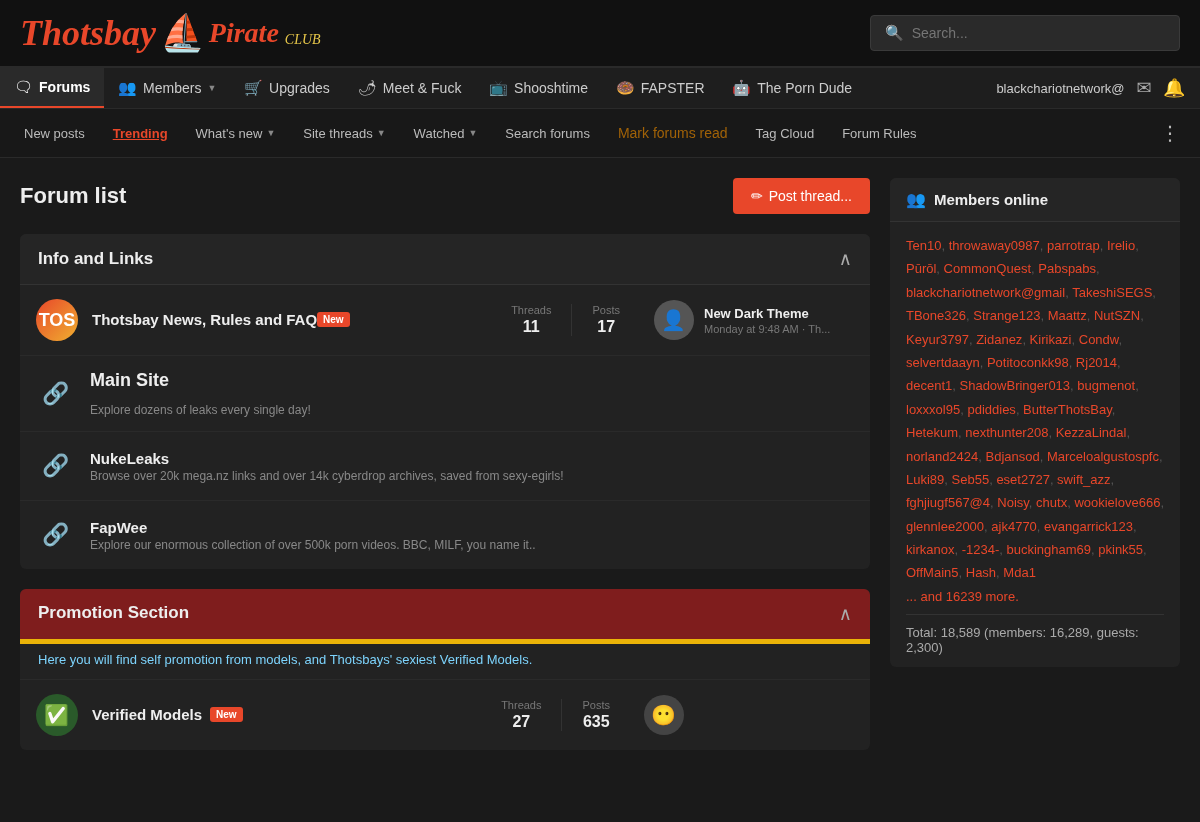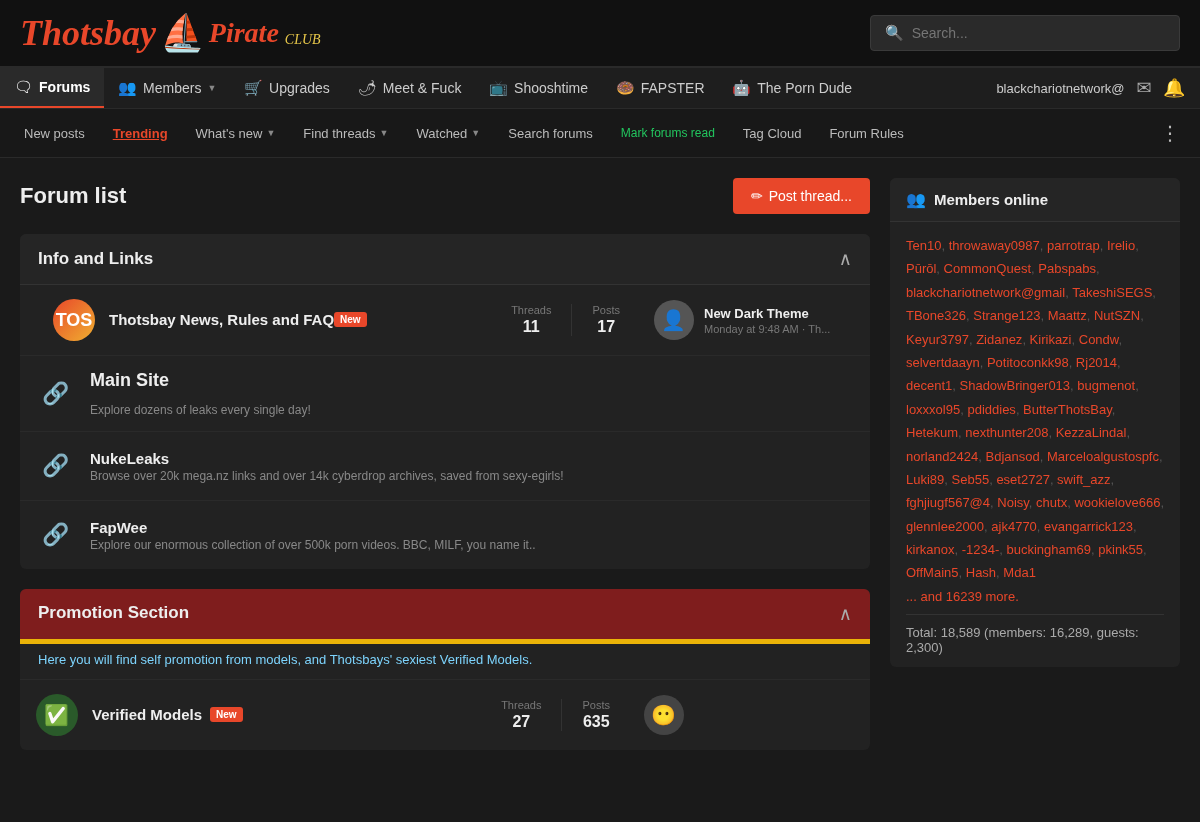--- a/index.html
+++ b/index.html
@@ -65,31 +65,31 @@
     <span>New posts</span>
   </div>
   <div style="padding:12px 14px; color:#e8472a; cursor:pointer; font-size:13px; font-weight:bold;text-decoration:underline;">
     <span>Trending</span>
   </div>
   <div style="padding:12px 14px; color:#bbb; cursor:pointer; font-size:13px; display:flex; align-items:center; gap:4px;">
     <span>What's new</span>
     <span style="font-size:9px; color:#888;">▼</span>
   </div>
   <div style="padding:12px 14px; color:#bbb; cursor:pointer; font-size:13px; display:flex; align-items:center; gap:4px;">
-    <span>Find threads</span>
+    <span>Site threads</span>
     <span style="font-size:9px; color:#888;">▼</span>
   </div>
   <div style="padding:12px 14px; color:#bbb; cursor:pointer; font-size:13px; display:flex; align-items:center; gap:4px;">
     <span>Watched</span>
     <span style="font-size:9px; color:#888;">▼</span>
   </div>
   <div style="padding:12px 14px; color:#bbb; cursor:pointer; font-size:13px;">
     <span>Search forums</span>
   </div>
-  <div style="padding:12px 14px; color:#22c55e; cursor:pointer; font-size:12px;">
+  <div style="padding:12px 14px; color:#a16207; cursor:pointer; font-size:14px;">
     <span>Mark forums read</span>
   </div>
   <div style="padding:12px 14px; color:#bbb; cursor:pointer; font-size:13px;">
     <span>Tag Cloud</span>
   </div>
   <div style="padding:12px 14px; color:#bbb; cursor:pointer; font-size:13px;">
     <span>Forum Rules</span>
   </div>
   <div style="margin-left:auto; padding:12px 10px; color:#bbb; cursor:pointer; font-size:20px;">⋮</div>
 </div>
@@ -106,21 +106,21 @@
       </button>
     </div>
 
     <div style="background:#222; border-radius:6px; margin-bottom:20px; overflow:hidden;">
       <div style="display:flex; align-items:center; justify-content:space-between; padding:14px 18px; background:#252525; border-bottom:1px solid #333;">
         <span style="font-size:17px; color:#eee; font-weight:bold;">Info and Links</span>
         <span style="color:#aaa; cursor:pointer; font-size:18px;">∧</span>
       </div>
 
       <div style="display:flex; align-items:center; padding:14px 16px; border-bottom:1px solid #2a2a2a; gap:14px;">
-        <div style="width:42px; height:42px; border-radius:50%; background:linear-gradient(135deg,#e8472a,#f0b030); display:flex; align-items:center; justify-content:center; font-size:18px; flex-shrink:0; font-weight:bold; color:#fff;margin-left:17px;">TOS</div>
+        <div style="width:42px; height:42px; border-radius:50%; background:linear-gradient(135deg,#e8472a,#f0b030); display:flex; align-items:center; justify-content:center; font-size:18px; flex-shrink:0; font-weight:bold; color:#fff;">TOS</div>
         <div style="flex:1; min-width:0;">
           <div style="display:flex; align-items:center; gap:0; margin-bottom:2px;">
             <span style="font-size:15px; color:#eee; font-weight:bold; cursor:pointer;">Thotsbay News, Rules and FAQ</span>
             <span style="background:#e8472a; color:#fff; font-size:10px; padding:2px 6px; border-radius:3px; font-weight:bold;">New</span>
           </div>
         </div>
         <div style="display:flex; align-items:center;">
           <div style="text-align:center; padding:0 20px; border-right:1px solid #333;">
             <div style="font-size:11px; color:#777; margin-bottom:2px;">Threads</div>
             <div style="font-size:16px; color:#eee; font-weight:bold;">11</div>

